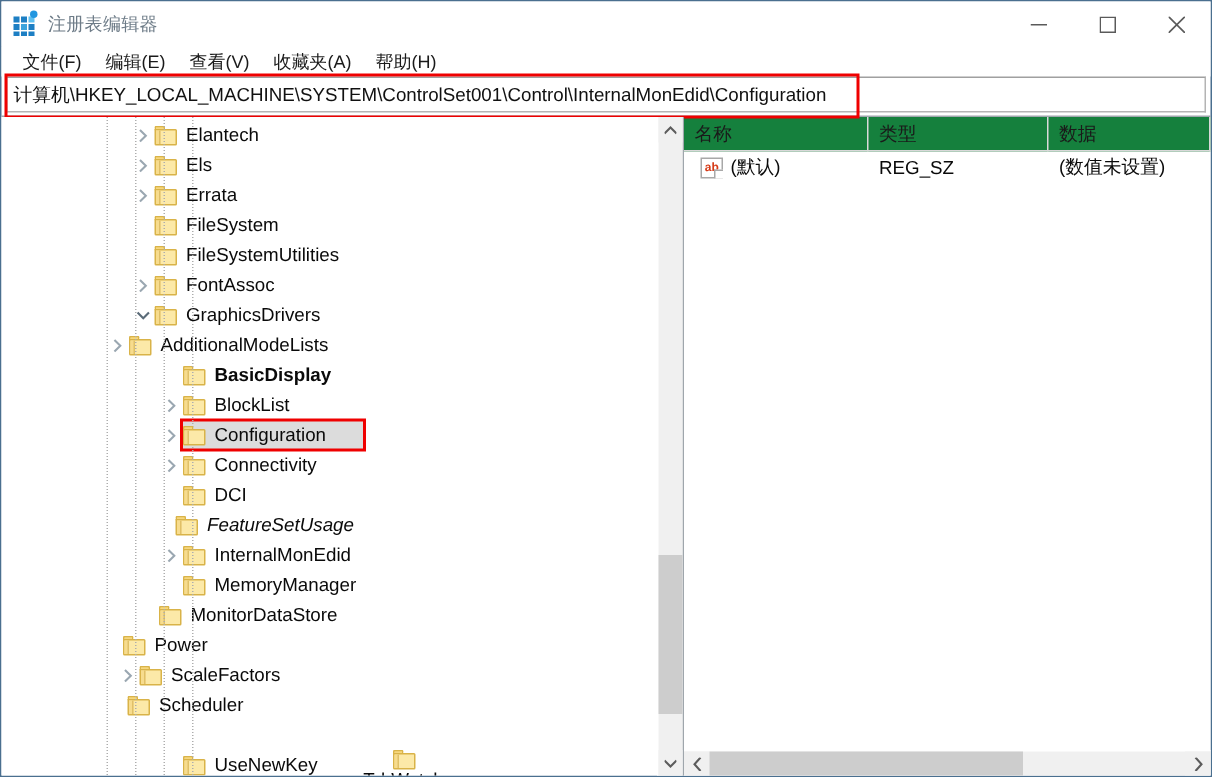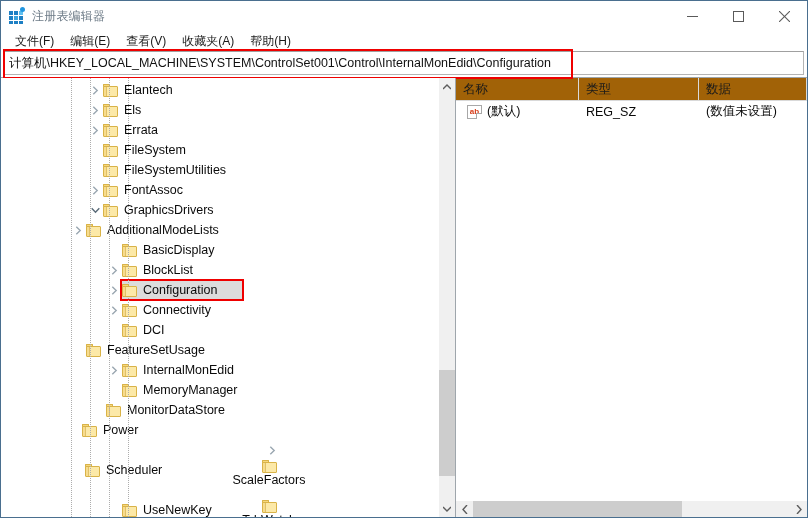--- a/index.html
+++ b/index.html
@@ -173,21 +173,21 @@
 
   
   #listpane {
     flex: 1; display: flex; flex-direction: column;
     background: #ffffff; min-width: 0;
   }
   #listhead {
     height: 23px; min-height: 23px;
     display: flex;
     border-bottom: 1px solid #d9d9d9;
-    background: #a16207;
+    background: #15803d;
   }
   .hcell {
     display: flex; align-items: center;
     padding-left: 7px;
     font-size: 12.5px; color: #1a1a1a;
     border-right: 1px solid #d9d9d9;
     height: 23px;
     overflow: hidden; white-space: nowrap;
   }
   #listrows { flex: 1; overflow: hidden; }
@@ -385,21 +385,21 @@
                   <path d="M1.3 0.7 L5.2 4.5 L1.3 8.3" fill="none" stroke="#9aa7b1" stroke-width="1.4"></path>
                 </svg>
               </span>
               <span class="folder">
                 <i class="tab"></i>
                 <i class="bodyf"></i>
                 <i class="flap"></i>
               </span>
               <span class="tlabel">AdditionalModeLists</span>
             </div>
-            <div class="trow" style="padding-left: 105px;">
+            <div class="trow" style="padding-left: 105px; font-weight: bold;">
               <span class="chev none"></span>
               <span class="folder">
                 <i class="tab"></i>
                 <i class="bodyf"></i>
                 <i class="flap"></i>
               </span>
               <span class="tlabel">BasicDisplay</span>
             </div>
             <div class="trow" style="padding-left: 105px;">
               <span class="chev">
@@ -443,21 +443,21 @@
             </div>
             <div class="trow" style="padding-left: 105px;">
               <span class="chev none"></span>
               <span class="folder">
                 <i class="tab"></i>
                 <i class="bodyf"></i>
                 <i class="flap"></i>
               </span>
               <span class="tlabel">DCI</span>
             </div>
-            <div class="trow" style="padding-left: 69px;">
+            <div class="trow" style="padding-left: 100px; font-style: italic;">
               <span class="chev none"></span>
               <span class="folder">
                 <i class="tab"></i>
                 <i class="bodyf"></i>
                 <i class="flap"></i>
               </span>
               <span class="tlabel">FeatureSetUsage</span>
             </div>
             <div class="trow" style="padding-left: 105px;">
               <span class="chev">
@@ -492,21 +492,21 @@
             </div>
             <div class="trow" style="padding-left: 65px;">
               <span class="chev none"></span>
               <span class="folder">
                 <i class="tab"></i>
                 <i class="bodyf"></i>
                 <i class="flap"></i>
               </span>
               <span class="tlabel">Power</span>
             </div>
-            <div class="trow" style="padding-left: 105px; flex-direction: column;">
+            <div class="trow" style="padding-left: 76px;">
               <span class="chev">
                 <svg width="7" height="9" viewBox="0 0 7 9">
                   <path d="M1.3 0.7 L5.2 4.5 L1.3 8.3" fill="none" stroke="#9aa7b1" stroke-width="1.4"></path>
                 </svg>
               </span>
               <span class="folder">
                 <i class="tab"></i>
                 <i class="bodyf"></i>
                 <i class="flap"></i>
               </span>

